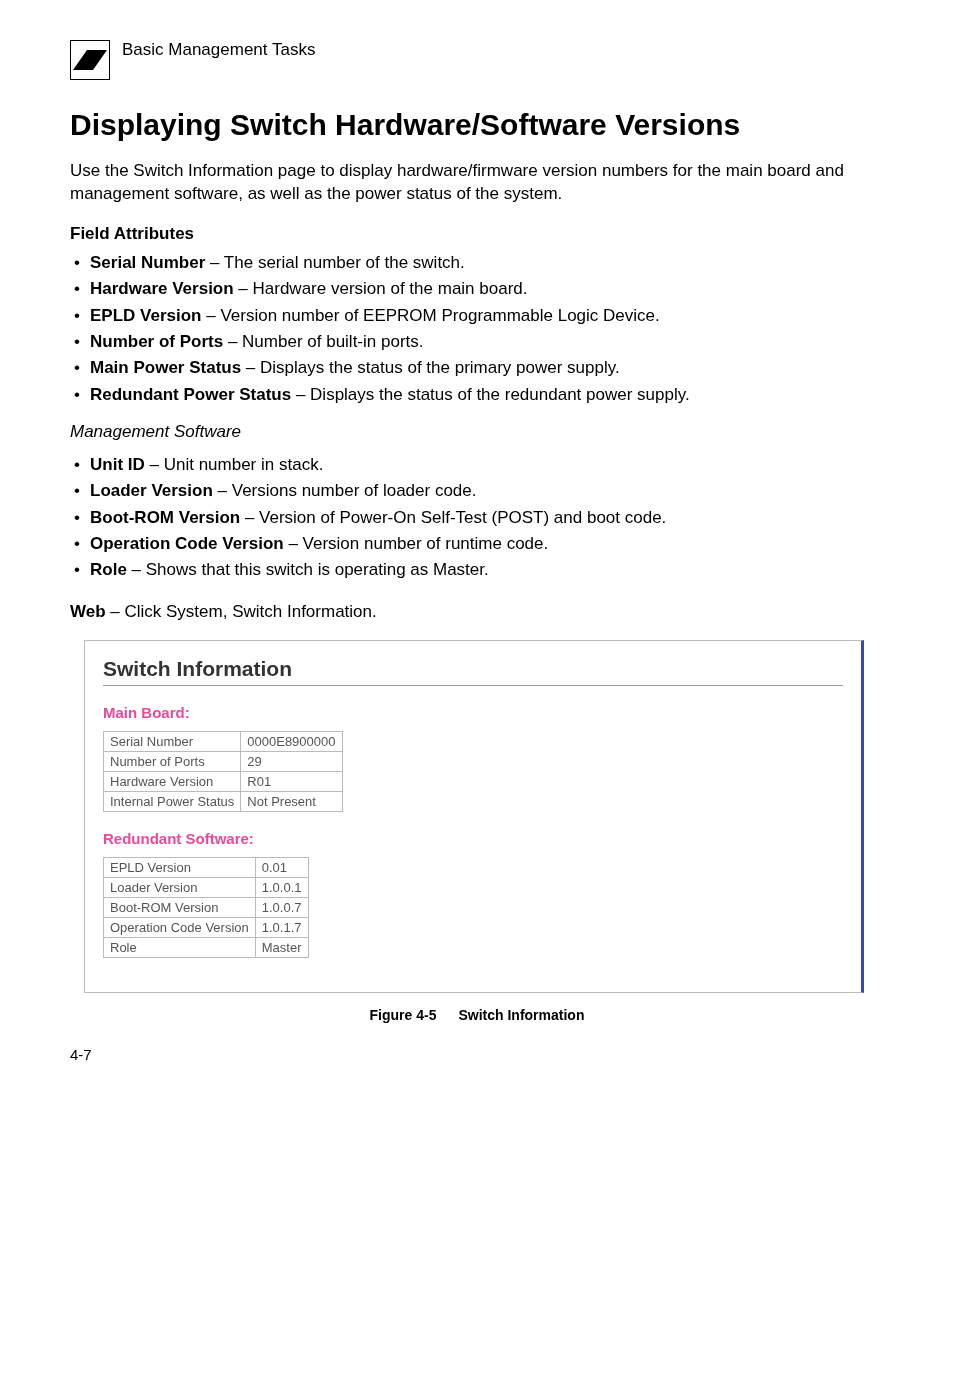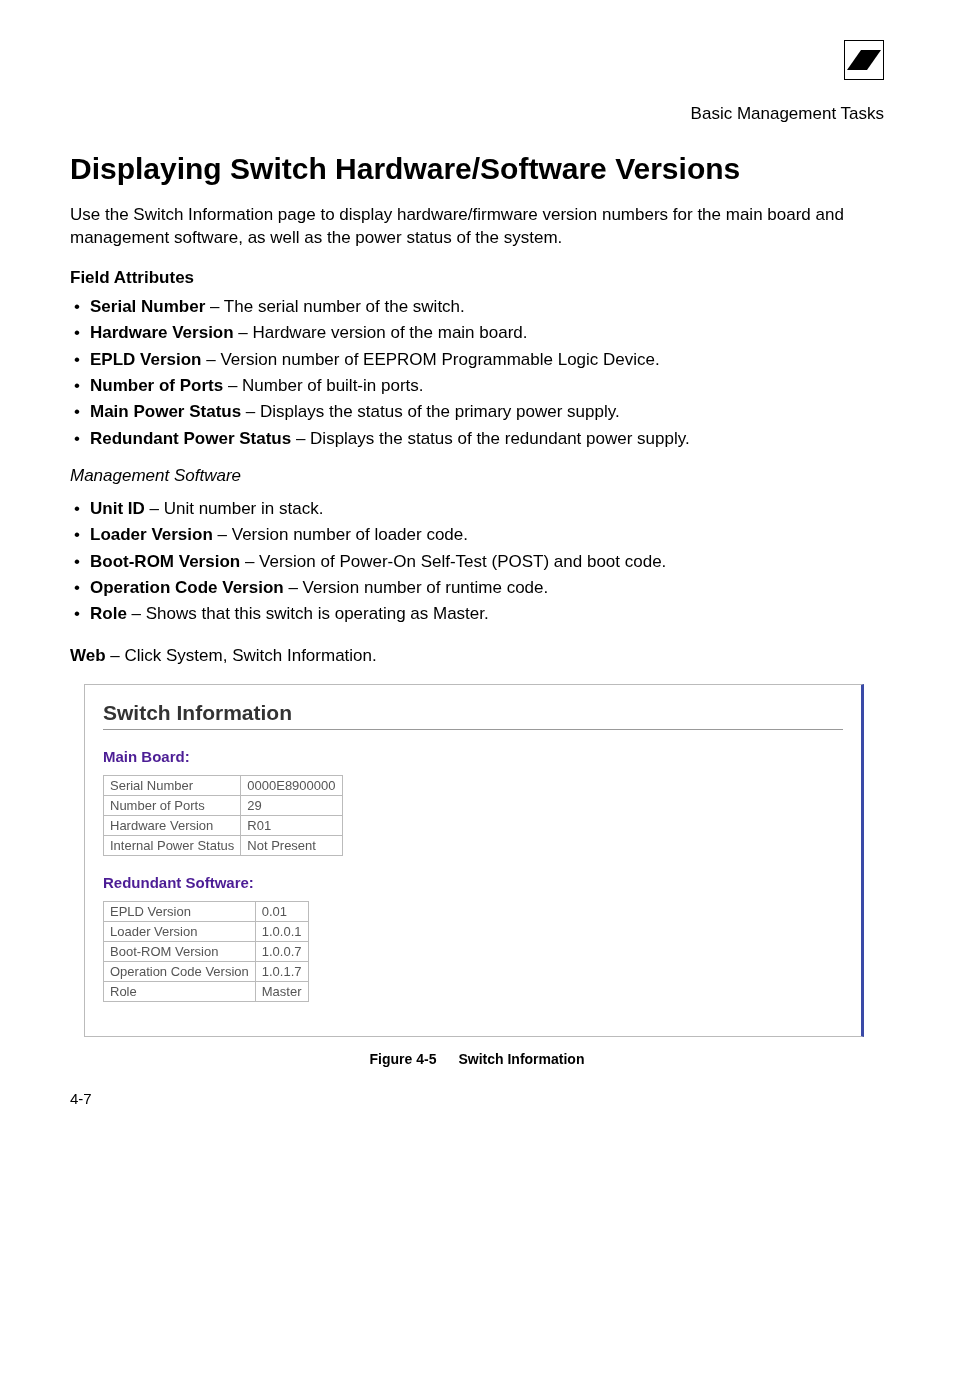--- a/index.html
+++ b/index.html
@@ -11,24 +11,23 @@
     width: 954px;
   }
   .page {
     padding: 40px 70px 60px 70px;
     box-sizing: border-box;
     width: 954px;
     position: relative;
   }
   .header-row {
     display: flex;
-    align-items: flex-end;
-    gap: 24px;
+    align-items: flex-start;
+    gap: 12px;
     margin-bottom: 28px;
-    flex-direction: column;
   }
   .chapter-icon {
     width: 38px;
     height: 38px;
     border: 1px solid #000;
     position: relative;
     display: flex;
     align-items: center;
     justify-content: center;
   }
@@ -94,21 +93,21 @@
     font-size: 21px;
     font-weight: bold;
     color: #333;
     padding-bottom: 4px;
     border-bottom: 1px solid #999;
     margin-bottom: 18px;
   }
   .panel-subhead {
     font-size: 15px;
     font-weight: bold;
-    color: #4c1d95;
+    color: #ec4899;
     margin: 0 0 10px 0;
   }
   table.info {
     border-collapse: collapse;
     font-size: 13px;
     color: #555;
     margin-bottom: 18px;
   }
   table.info td {
     border: 1px solid #bbb;
@@ -156,21 +155,21 @@
     <li><span class="attr-name">Hardware Version</span><span> – Hardware version of the main board.</span></li>
     <li><span class="attr-name">EPLD Version</span><span> – Version number of EEPROM Programmable Logic Device.</span></li>
     <li><span class="attr-name">Number of Ports</span><span> – Number of built-in ports.</span></li>
     <li><span class="attr-name">Main Power Status</span><span> – Displays the status of the primary power supply.</span></li>
     <li><span class="attr-name">Redundant Power Status</span><span> – Displays the status of the redundant power supply.</span></li>
   </ul>
 
   <p class="subgroup">Management Software</p>
   <ul class="attrs">
     <li><span class="attr-name">Unit ID</span><span> – Unit number in stack.</span></li>
-    <li><span class="attr-name">Loader Version</span><span> – Version number of loader code.</span></li>
+    <li><span class="attr-name">Loader Version</span><span> – Versions number of loader code.</span></li>
     <li><span class="attr-name">Boot-ROM Version</span><span> – Version of Power-On Self-Test (POST) and boot code.</span></li>
     <li><span class="attr-name">Operation Code Version</span><span> – Version number of runtime code.</span></li>
     <li><span class="attr-name">Role</span><span> – Shows that this switch is operating as Master.</span></li>
   </ul>
 
   <p class="web-line">
     <span class="lead">Web</span><span> – Click System, Switch Information.</span>
   </p>
 
   <div class="panel-wrap">

